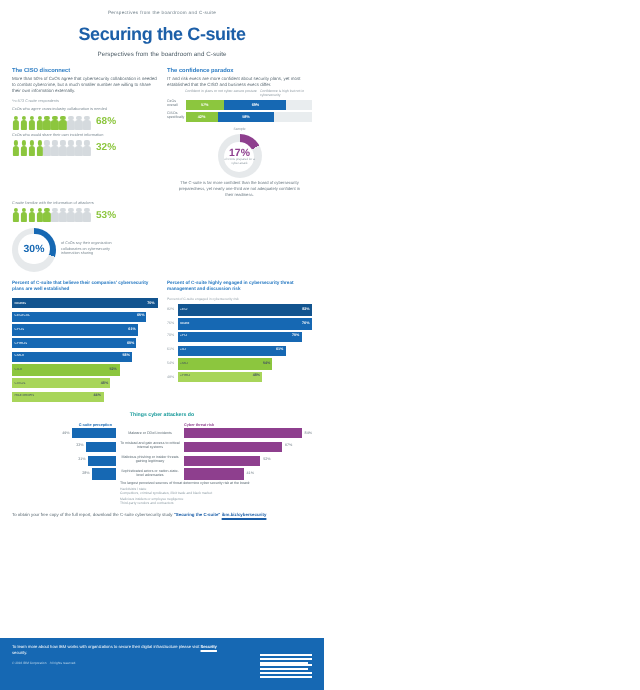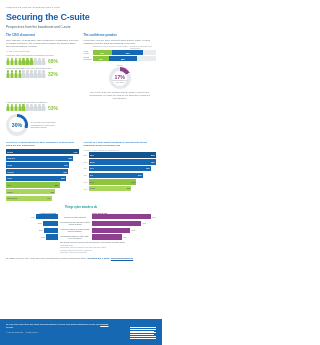--- a/index.html
+++ b/index.html
@@ -9,21 +9,21 @@
     background:#ffffff;
     color:#3d4f58;
     font-size:2.4px;
     line-height:1.25;
     overflow:hidden;
     position:relative;
   }
   .page { width:162px; height:345px; position:relative; background:#fff; }
 
   
-  .hdr { padding:6px 6px 0 6px; }
+  .hdr { padding:6px 6px 0 6px;text-align:center; }
   .eyebrow { font-size:2.3px; color:#6b7b85; letter-spacing:.18px; }
   .title { font-size:9px; font-weight:bold; color:#1c5fa8; margin-top:3.5px; letter-spacing:-.2px; }
   .subtitle { font-size:3.1px; color:#4a5a64; margin-top:2px; letter-spacing:.05px; }
 
   
   .introwrap { display:flex; gap:5px; padding:4.5px 6px 0 6px; }
   .introcol { flex:1; }
   .colhead { font-size:2.9px; color:#2d7dc4; font-weight:bold; margin-bottom:1.4px; }
   .colbody { font-size:2.25px; color:#5b6a73; line-height:1.35; }
   .colnote { font-size:1.9px; color:#93a1a9; margin-top:1.6px; }

